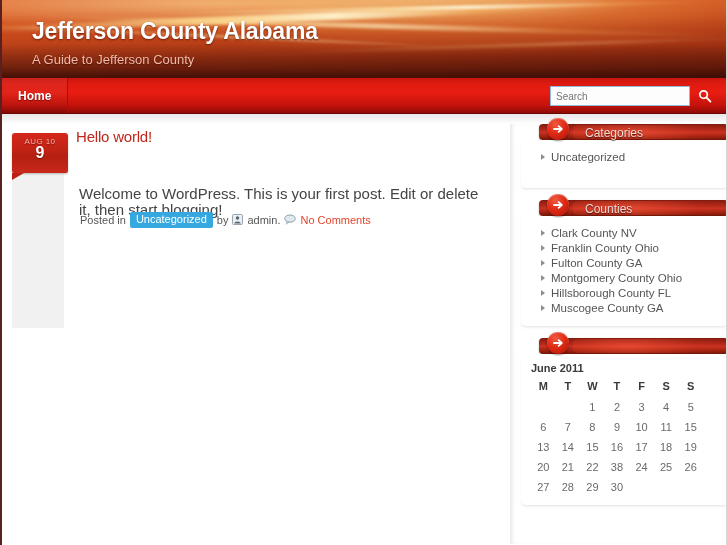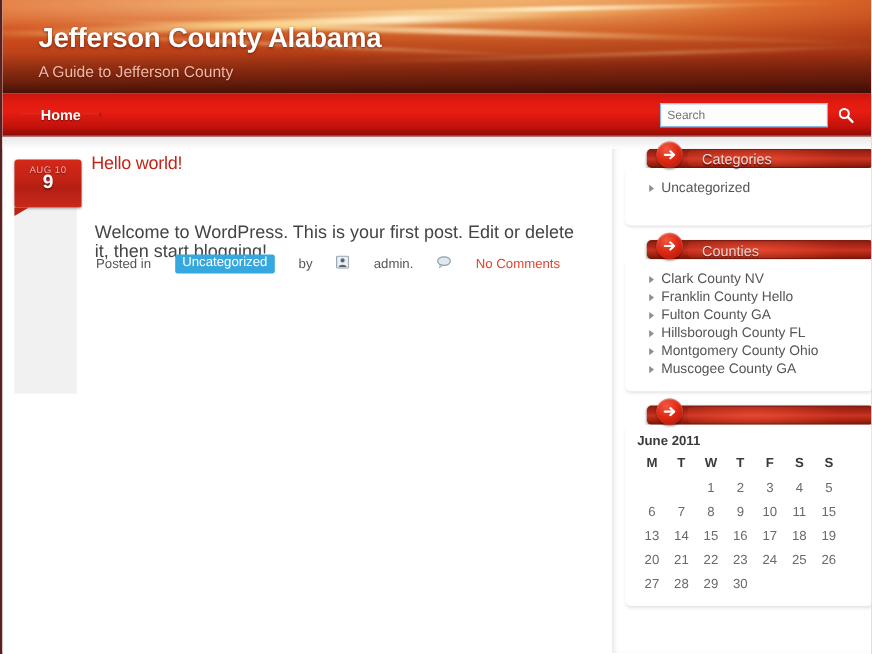--- a/index.html
+++ b/index.html
@@ -93,21 +93,21 @@
 
   
   #navbar {
     position: relative;
     height: 36px;
     background: linear-gradient(180deg, #c8160e 0%, #e01a10 18%, #e81d12 42%, #c4120b 78%, #8d0b06 100%);
     border-bottom: 1px solid #6d0704;
     display: flex;
     align-items: stretch;
   }
-  #menu { display: flex; list-style: none; margin: 0; padding: 16px; }
+  #menu { display: flex; list-style: none; margin: 0; padding: 0; }
   #menu li {
     display: flex; align-items: center;
     padding: 0 16px;
     font-size: 12px; font-weight: bold;
     color: #ffffff;
     text-shadow: 0 1px 1px rgba(100,8,4,0.8);
     border-right: 1px solid #a81009;
     cursor: pointer;
     background: linear-gradient(180deg, rgba(255,255,255,0.06) 0%, rgba(0,0,0,0.06) 100%);
   }
@@ -200,21 +200,21 @@
     position: absolute; left: 77px; top: 62px;
     width: 400px;
     margin: 0;
     font-size: 15px; line-height: 16px;
     color: #444444;
   }
   #post-meta {
     position: absolute; left: 78px; top: 88px;
     font-size: 11px;
     color: #555555;
-    display: flex; align-items: center; gap: 20px;
+    display: flex; align-items: center; gap: 4px;
     white-space: nowrap;
   }
   .cat-tag {
     display: inline-block;
     background: #36a8e0;
     color: #ffffff;
     font-size: 11px;
     padding: 2px 6px 3px;
     border-radius: 2px;
     line-height: 11px;
@@ -419,24 +419,24 @@
             <svg width="12" height="12" viewBox="0 0 12 12">
               <line x1="2" y1="6" x2="9.2" y2="6" stroke="#fff" stroke-width="1.8" stroke-linecap="round"></line>
               <path d="M6.6 3.1 L9.8 6 L6.6 8.9" fill="none" stroke="#fff" stroke-width="1.8" stroke-linecap="round" stroke-linejoin="round"></path>
             </svg>
           </span>
           <span class="widget-title">Counties</span>
         </div>
         <div class="widget-body">
           <ul class="widget-list">
             <li>Clark County NV</li>
-            <li>Franklin County Hello</li>
+            <li>Franklin County Ohio</li>
             <li>Fulton County GA</li>
+            <li>Montgomery County Ohio</li>
             <li>Hillsborough County FL</li>
-            <li>Montgomery County Ohio</li>
             <li>Muscogee County GA</li>
           </ul>
         </div>
       </div>
 
       <div class="widget">
         <div class="widget-head">
           <span class="head-arrow">
             <svg width="12" height="12" viewBox="0 0 12 12">
               <line x1="2" y1="6" x2="9.2" y2="6" stroke="#fff" stroke-width="1.8" stroke-linecap="round"></line>
@@ -484,21 +484,21 @@
                 <td>15</td>
                 <td>16</td>
                 <td>17</td>
                 <td>18</td>
                 <td>19</td>
               </tr>
               <tr>
                 <td>20</td>
                 <td>21</td>
                 <td>22</td>
-                <td>23</td>
+                <td>38</td>
                 <td>24</td>
                 <td>25</td>
                 <td>26</td>
               </tr>
               <tr>
                 <td>27</td>
                 <td>28</td>
                 <td>29</td>
                 <td>30</td>
                 <td></td>

